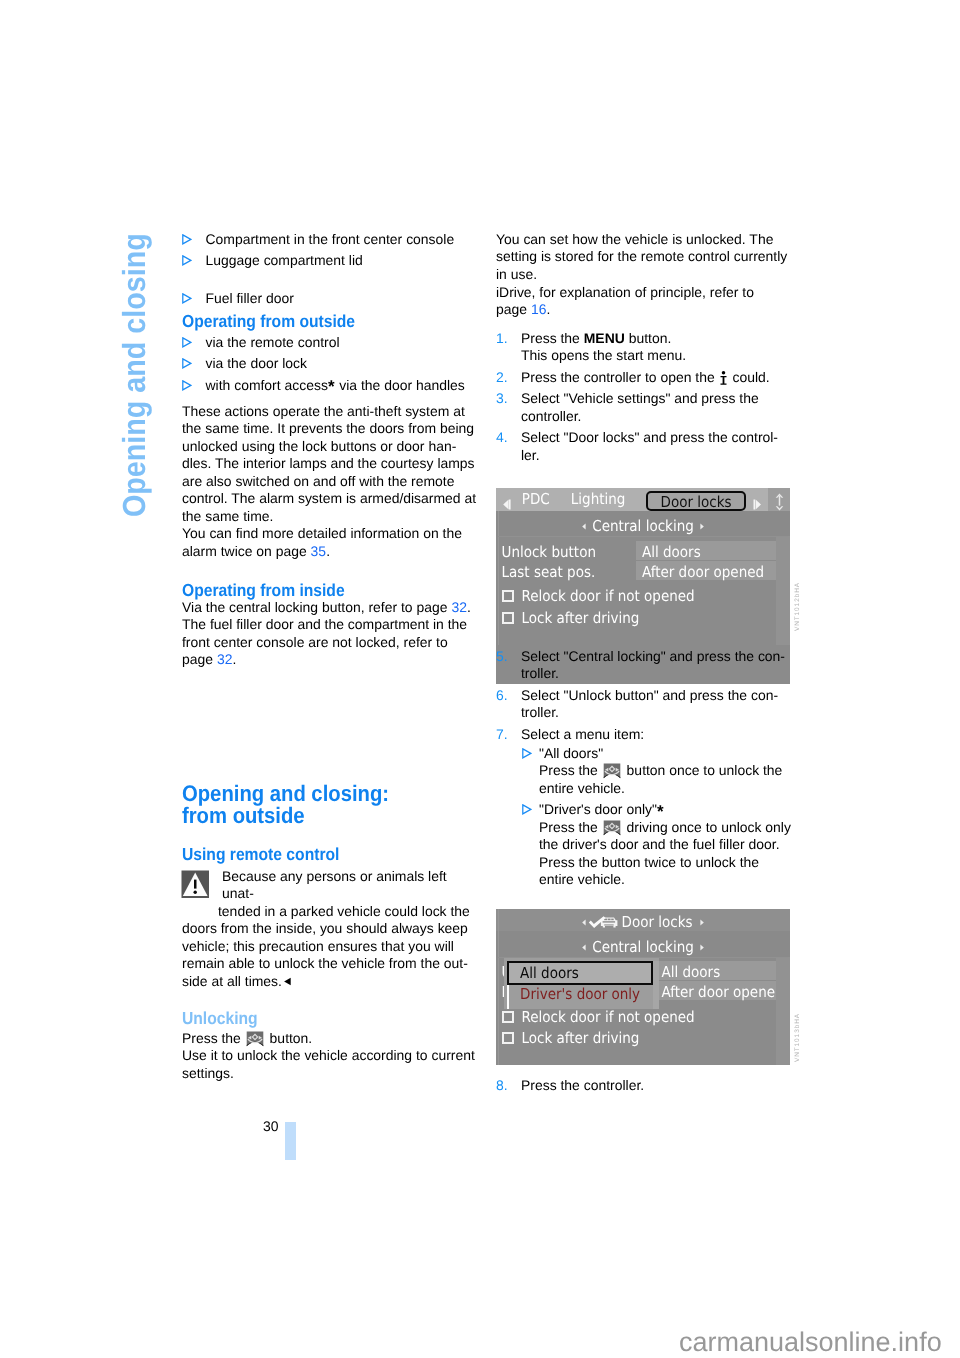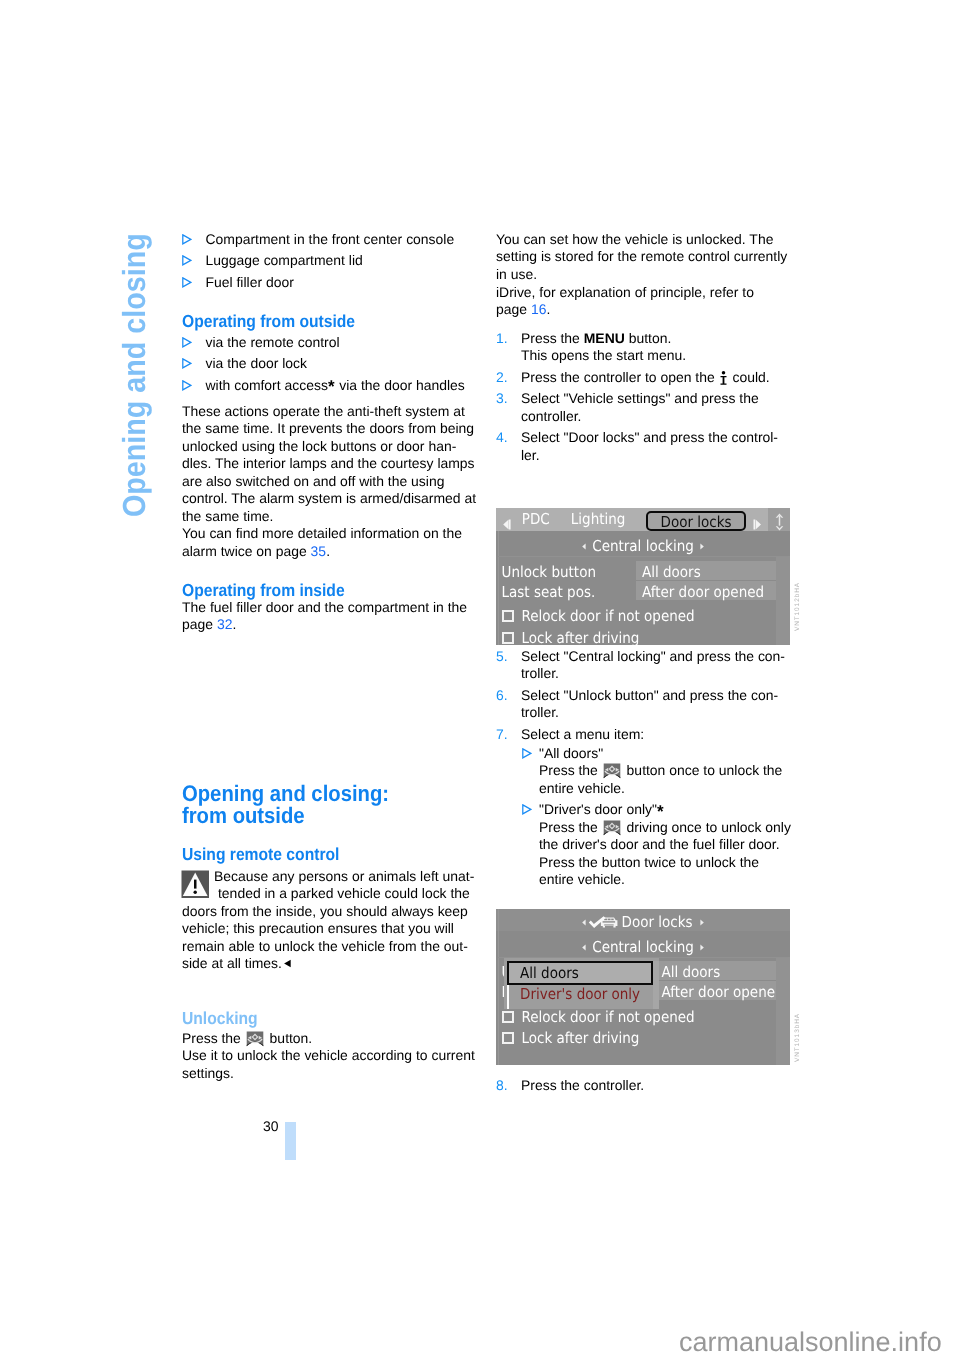--- a/index.html
+++ b/index.html
@@ -101,21 +101,21 @@
 
   <div class="tx L" style="top:231px;width:296px">
     <div class="tri-li" style="margin-bottom:4px">
       <span class="tri-ico">
           <svg width="10" height="11" viewBox="0 0 10 11">
             <path d="M0.8 0.9 L8.9 5.4 L0.8 9.9 Z" fill="none" stroke="#1a8cf5" stroke-width="1.25"></path>
           </svg>
         </span>
       <span>Compartment in the front center console</span>
     </div>
-    <div class="tri-li" style="margin-bottom:4px">
+    <div class="tri-li" style="margin-bottom:20px">
       <span class="tri-ico">
           <svg width="10" height="11" viewBox="0 0 10 11">
             <path d="M0.8 0.9 L8.9 5.4 L0.8 9.9 Z" fill="none" stroke="#1a8cf5" stroke-width="1.25"></path>
           </svg>
         </span>
       <span>Luggage compartment lid</span>
     </div>
     <div class="tri-li">
       <span class="tri-ico">
           <svg width="10" height="11" viewBox="0 0 10 11">
@@ -152,49 +152,51 @@
           </svg>
         </span><span>with comfort access</span><span class="star">*</span><span> via the door handles</span>
     </div>
   </div>
 
   <div class="tx L" style="top:403px;width:300px">
     <p>These actions operate the anti-theft system at</p>
     <p>the same time. It prevents the doors from being</p>
     <p>unlocked using the lock buttons or door han-</p>
     <p>dles. The interior lamps and the courtesy lamps</p>
-    <p>are also switched on and off with the using</p>
+    <p>are also switched on and off with the remote</p>
     <p>control. The alarm system is armed/disarmed at</p>
     <p>the same time.</p>
     <p>You can find more detailed information on the</p>
     <p><span>alarm twice on page </span><span class="blue">35</span><span>.</span></p>
   </div>
 
   <h2 class="sec L" style="top:582px">Operating from inside</h2>
 
   <div class="tx L" style="top:599px;width:300px">
+    <p><span>Via the central locking button, refer to page </span><span class="blue">32</span><span>.</span></p>
     <p>The fuel filler door and the compartment in the</p>
+    <p>front center console are not locked, refer to</p>
     <p><span>page </span><span class="blue">32</span><span>.</span></p>
   </div>
 
 
   <h2 class="sec big L" style="top:782.5px"><span>Opening and closing:</span><br><span>from outside</span></h2>
 
   <h3 class="sub L" style="top:846px">Using remote control</h3>
 
   <div class="tx L" style="top:868px;width:300px">
     <span class="warn-ico">
         <svg width="28" height="29" viewBox="0 0 28 29">
           <rect x="0.5" y="1.5" width="27.5" height="27.5" fill="#555"></rect>
           <path d="M14.2 3.6 L26.6 27.0 L1.8 27.0 Z" fill="#fdfdfd"></path>
           <rect x="13.0" y="10.6" width="2.5" height="9.0" fill="#0a0a0a"></rect>
           <circle cx="14.2" cy="23.2" r="1.7" fill="#0a0a0a"></circle>
         </svg>
       </span>
-    <p style="padding-left:32px">Because any persons or animals left unat-</p>
+    <p style="padding-left:40px">Because any persons or animals left unat-</p>
     <p style="padding-left:36px">tended in a parked vehicle could lock the</p>
     <p>doors from the inside, you should always keep</p>
     <p>vehicle; this precaution ensures that you will</p>
     <p>remain able to unlock the vehicle from the out-</p>
     <p><span>side at all times.</span><span class="endmark"><svg width="9" height="9" viewBox="0 0 9 9">
             <path d="M7.7 0.8 L7.7 8.2 L1.1 4.5 Z" fill="#000"></path>
           </svg></span></p>
   </div>
 
   <h3 class="sub light L" style="top:1009.5px">Unlocking</h3>
@@ -241,21 +243,21 @@
       <p>Select "Vehicle settings" and press the</p>
       <p>controller.</p>
     </div>
     <div class="num-li">
       <span class="n">4.</span>
       <p>Select "Door locks" and press the control-</p>
       <p>ler.</p>
     </div>
   </div>
 
-  <div class="shot" id="shot1" style="left:496px;top:508px;height:137px">
+  <div class="shot" id="shot1" style="left:496px;top:488px;height:196px">
     <div class="hdr"></div>
     <div style="position:absolute;left:271.5px;top:0;width:22.5px;height:24px;background:#9d9d9d"></div>
     <div class="sub"></div>
     <div class="frame"></div>
     <div class="rightfade" style="left:280px"></div>
 
     <span style="position:absolute;left:6.3px;top:8.2px;width:9px;height:11px">
       <svg width="9" height="11" viewBox="0 0 9 11">
           <path d="M6.6 0.5 L6.6 10.5 L1.2 5.5 Z" fill="#f4f4f4"></path>
           <rect x="7.0" y="0.5" width="1.6" height="10" fill="#f4f4f4"></rect>

